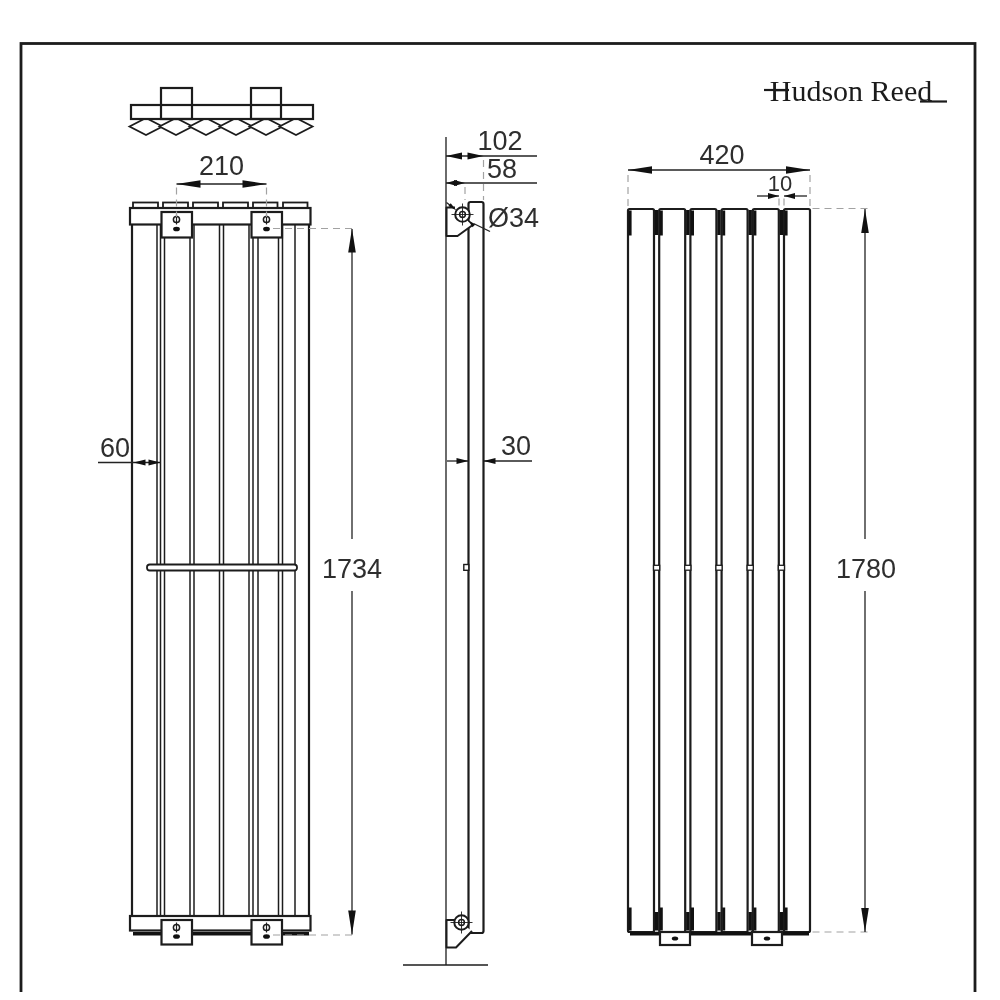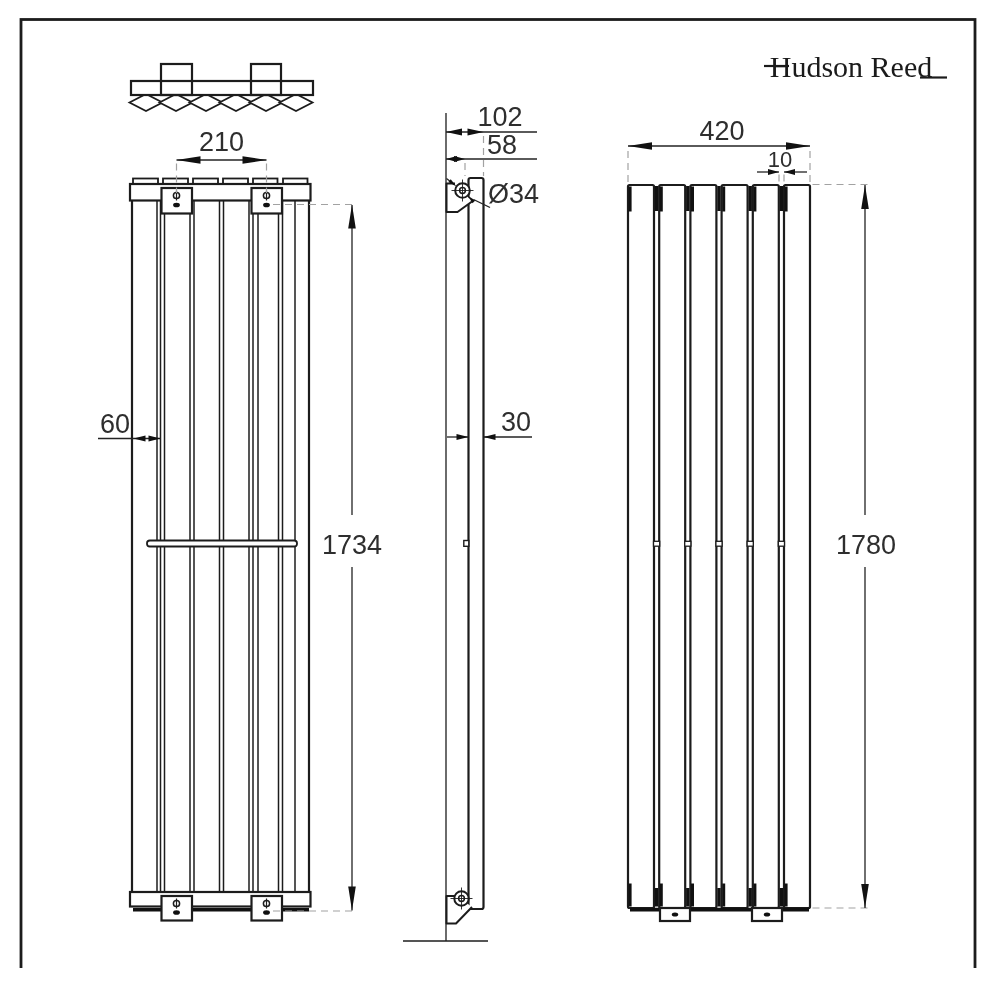--- a/index.html
+++ b/index.html
@@ -1,16 +1,16 @@
 <!DOCTYPE html>
 <html><head>
 <meta charset="utf-8">
 <style>
   html,body{margin:0;padding:0;background:#ffffff;}
-  .wrap{width:1000px;height:968px;position:relative;background:#fff;}
+  .wrap{width:1000px;height:968px;position:relative;background:#fff;margin-top:24px;}
   svg{display:block;}
   
   .outline{stroke:#1c1c1c;fill:none;}
   .w1{stroke-width:1.5;}
   .w2{stroke-width:2.2;}
   .thin{stroke:#1c1c1c;stroke-width:1.3;fill:none;}
   .whitefill{fill:#ffffff;stroke:#1c1c1c;}
   .blackfill{fill:#111111;stroke:none;}
   .shade{stroke:#111111;stroke-width:3;fill:none;}
   .shadow{stroke:#111111;stroke-width:3.6;fill:none;}

